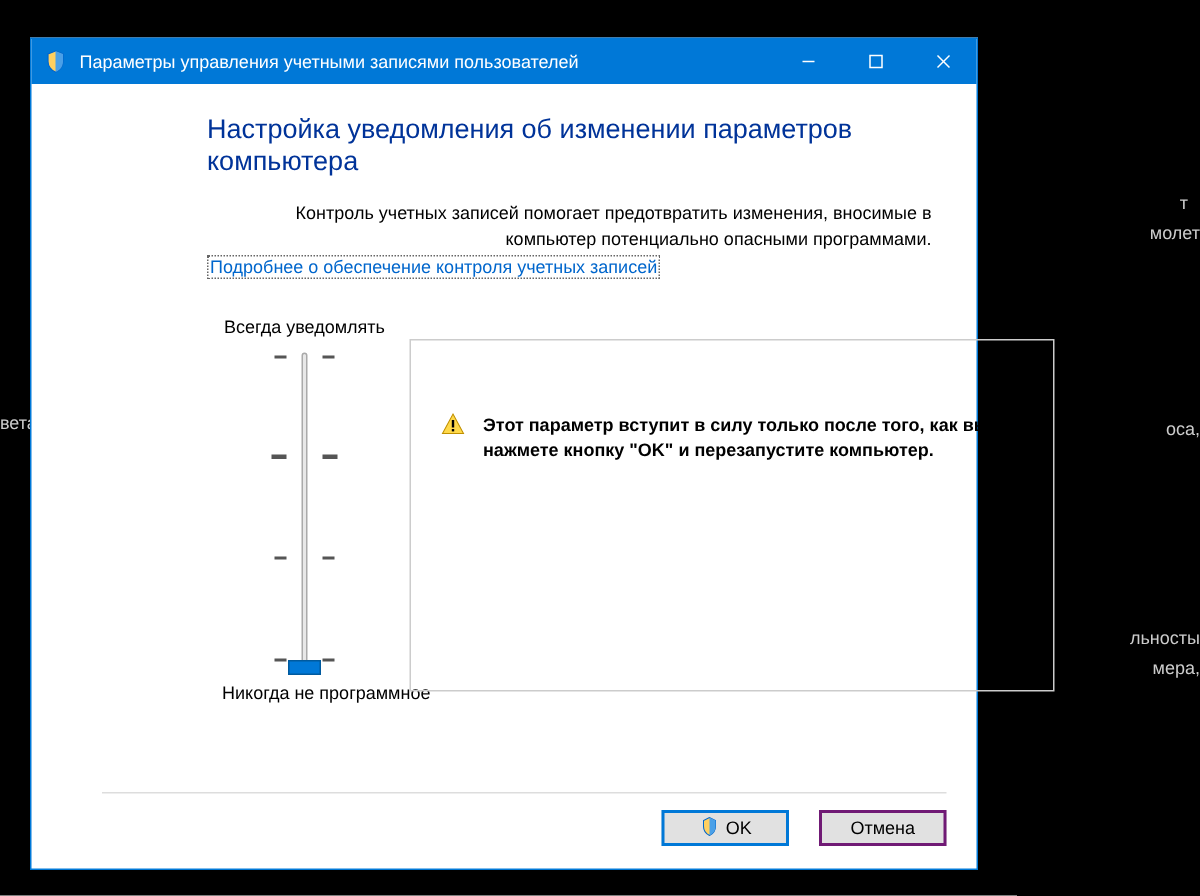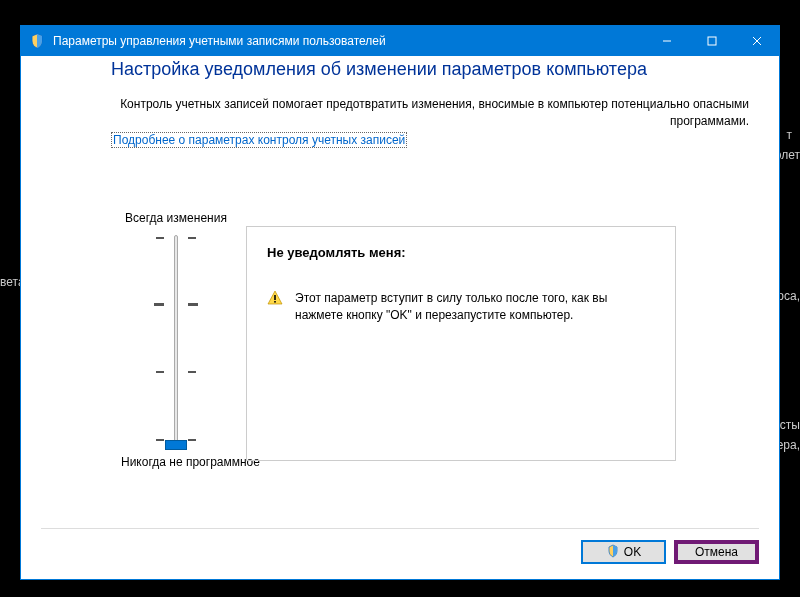--- a/index.html
+++ b/index.html
@@ -14,21 +14,21 @@
   .bg-text {
     position: absolute;
     color: #ccc;
     font-size: 12px;
     white-space: pre;
   }
   .window {
     position: absolute;
     left: 20px;
     top: 25px;
-    width: 760px;
+    width: 632px;
     height: 555px;
     background: #fff;
     border: 1px solid #0078d7;
     display: flex;
     flex-direction: column;
   }
   .titlebar {
     height: 30px;
     background: #0078d7;
     color: #fff;
@@ -50,22 +50,23 @@
   .win-controls div {
     width: 45px;
     display: flex;
     align-items: center;
     justify-content: center;
     font-size: 11px;
     color: #fff;
   }
   .content {
     flex: 1;
-    padding: 3px 30px 10px 90px;
+    padding: 20px 30px 10px 90px;
     position: relative;
+    margin-left: 27px;
   }
   .heading {
     color: #003399;
     font-size: 18px;
     font-weight: 400;
     margin-bottom: 16px;
   }
   .desc {
     font-size: 12px;
     color: #000;
@@ -152,41 +153,42 @@
     padding-left: 30px;
   }
   .info-panel ul li {
     margin-bottom: 12px;
     line-height: 1.4;
   }
   .warning-row {
     display: flex;
     margin-top: 30px;
     gap: 12px;
+    font-weight: bold;
   }
   .warn-icon {
     flex-shrink: 0;
     width: 16px; height: 16px;
   }
   .warn-text {
     font-size: 12px;
     line-height: 1.4;
   }
   .button-row {
     position: absolute;
     right: 20px;
     bottom: 15px;
     display: flex;
-    gap: 8px;
+    gap: 20px;
   }
   .btn {
     min-width: 85px;
     height: 24px;
     background: #e1e1e1;
-    border: 4px solid #701a75;
+    border: 2px solid #701a75;
     font-size: 12px;
     display: flex;
     align-items: center;
     justify-content: center;
     gap: 4px;
     padding: 0 10px;
   }
   .btn.focused {
     border: 2px solid #0078d7;
   }
@@ -198,21 +200,21 @@
     height: 1px;
     background: #ddd;
   }
 </style>
 </head>
 <body>
 
 <div class="bg-text" style="top:128px; right:8px;">т</div>
 <div class="bg-text" style="top:148px; right:0px;">молет</div>
 <div class="bg-text" style="top:275px; left:0px;">вета</div>
-<div class="bg-text" style="top:289px; right:0px;">оса,</div>
+<div class="bg-text" style="top:279px; right:0px;">оса,</div>
 <div class="bg-text" style="top:418px; right:0px;">льносты</div>
 <div class="bg-text" style="top:438px; right:0px;">мера,</div>
 
 <div class="window">
   <div class="titlebar">
     <span class="icon-slot">
       <svg viewBox="0 0 16 16" width="16" height="16">
           <path d="M8 1 L3 3 V8 C3 11 5 14 8 15 C11 14 13 11 13 8 V3 Z" fill="#ffd060" stroke="#0066cc" stroke-width="0.8"></path>
           <path d="M8 1 L8 15 C11 14 13 11 13 8 V3 Z" fill="#4aa0e8"></path>
         </svg>
@@ -234,41 +236,40 @@
             <line x1="1" y1="1" x2="9" y2="9" stroke="#fff" stroke-width="1"></line>
             <line x1="9" y1="1" x2="1" y2="9" stroke="#fff" stroke-width="1"></line>
           </svg>
       </div>
     </div>
   </div>
 
   <div class="content">
     <div class="heading">Настройка уведомления об изменении параметров компьютера</div>
     <div class="desc">Контроль учетных записей помогает предотвратить изменения, вносимые в компьютер потенциально опасными программами.</div>
-    <a href="#" class="link">Подробнее о параметрах контроля учетных записей</a>
+    <a href="#" class="link">Подробнее о обеспечение контроля учетных записей</a>
 
     <div class="slider-area">
-      <div class="slider-label-top">Всегда изменения</div>
+      <div class="slider-label-top">Всегда уведомлять</div>
       <div class="slider-track">
         <div class="track-line"></div>
         <div class="tick l" style="top:2px"></div>
           <div class="tick r" style="top:2px"></div>
         <div class="tick l" style="top:68px;height:3px;width:10px;left:8px"></div>
           <div class="tick r" style="top:68px;height:3px;width:10px;right:8px"></div>
         <div class="tick l" style="top:136px"></div>
           <div class="tick r" style="top:136px"></div>
         <div class="tick l" style="top:204px"></div>
           <div class="tick r" style="top:204px"></div>
         <div class="thumb"></div>
       </div>
       <div class="slider-label-bot">Никогда не программное</div>
     </div>
 
     <div class="info-panel">
-      <div class="panel-title">Не уведомлять меня:</div>
       <div class="warning-row">
         <span class="warn-icon">
           <svg viewBox="0 0 16 16" width="16" height="16">
               <path d="M8 1 L15 14 H1 Z" fill="#ffd94a" stroke="#c09000" stroke-width="0.7"></path>
               <rect x="7.2" y="5" width="1.6" height="5" fill="#000"></rect>
               <rect x="7.2" y="11" width="1.6" height="1.6" fill="#000"></rect>
             </svg>
         </span>
         <div class="warn-text">Этот параметр вступит в силу только после того, как вы нажмете кнопку "OK" и перезапустите компьютер.</div>
       </div>

